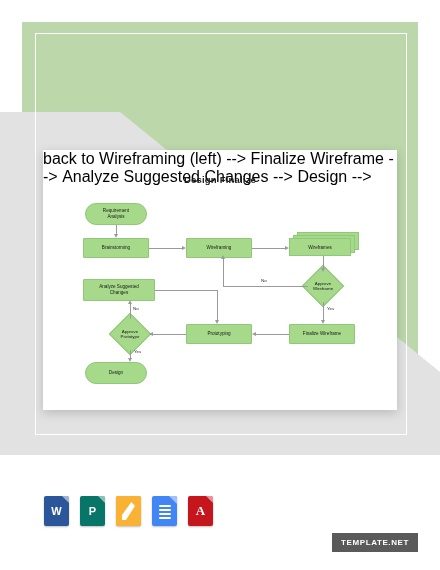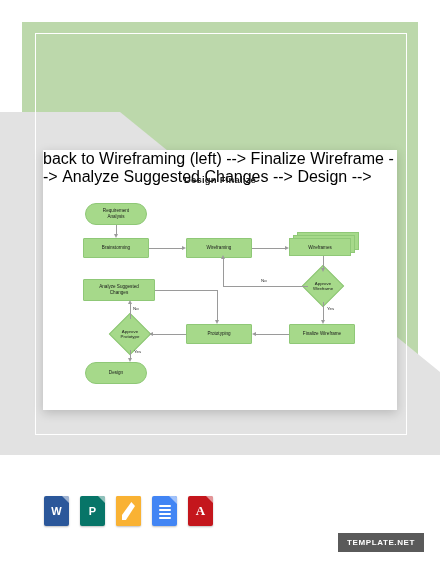--- a/index.html
+++ b/index.html
@@ -125,21 +125,21 @@
     clip-path: polygon(72% 0, 100% 22%, 30% 100%, 0 100%, 0 72%);
   }
   
   .gdoc-lines { position:absolute; left:7px; top:9px; width:12px; }
   .gdoc-lines i { display:block; height:1.6px; background:#ffffff; margin-bottom:2.4px; border-radius:1px; }
   .gdoc-fold { position:absolute; right:0; top:0; width:8px; height:8px; background:#a1c2fa; clip-path: polygon(100% 0,0 0,100% 100%); }
   
   .pdf-a { position:relative; z-index:3; color:#ffffff; font-size:13px; font-weight:bold; font-family:"Liberation Serif", serif; }
 
   .template-net {
-    position:absolute; right:16px; bottom:18px;
+    position:absolute; right:22px; bottom:18px;
     background:#5a5a5a; color:#ffffff;
     font-size:8px; font-weight:bold; letter-spacing:0.6px;
     padding:5px 9px;
   }
 </style>
 </head>
 <body>
 
 <div class="stage">
 

